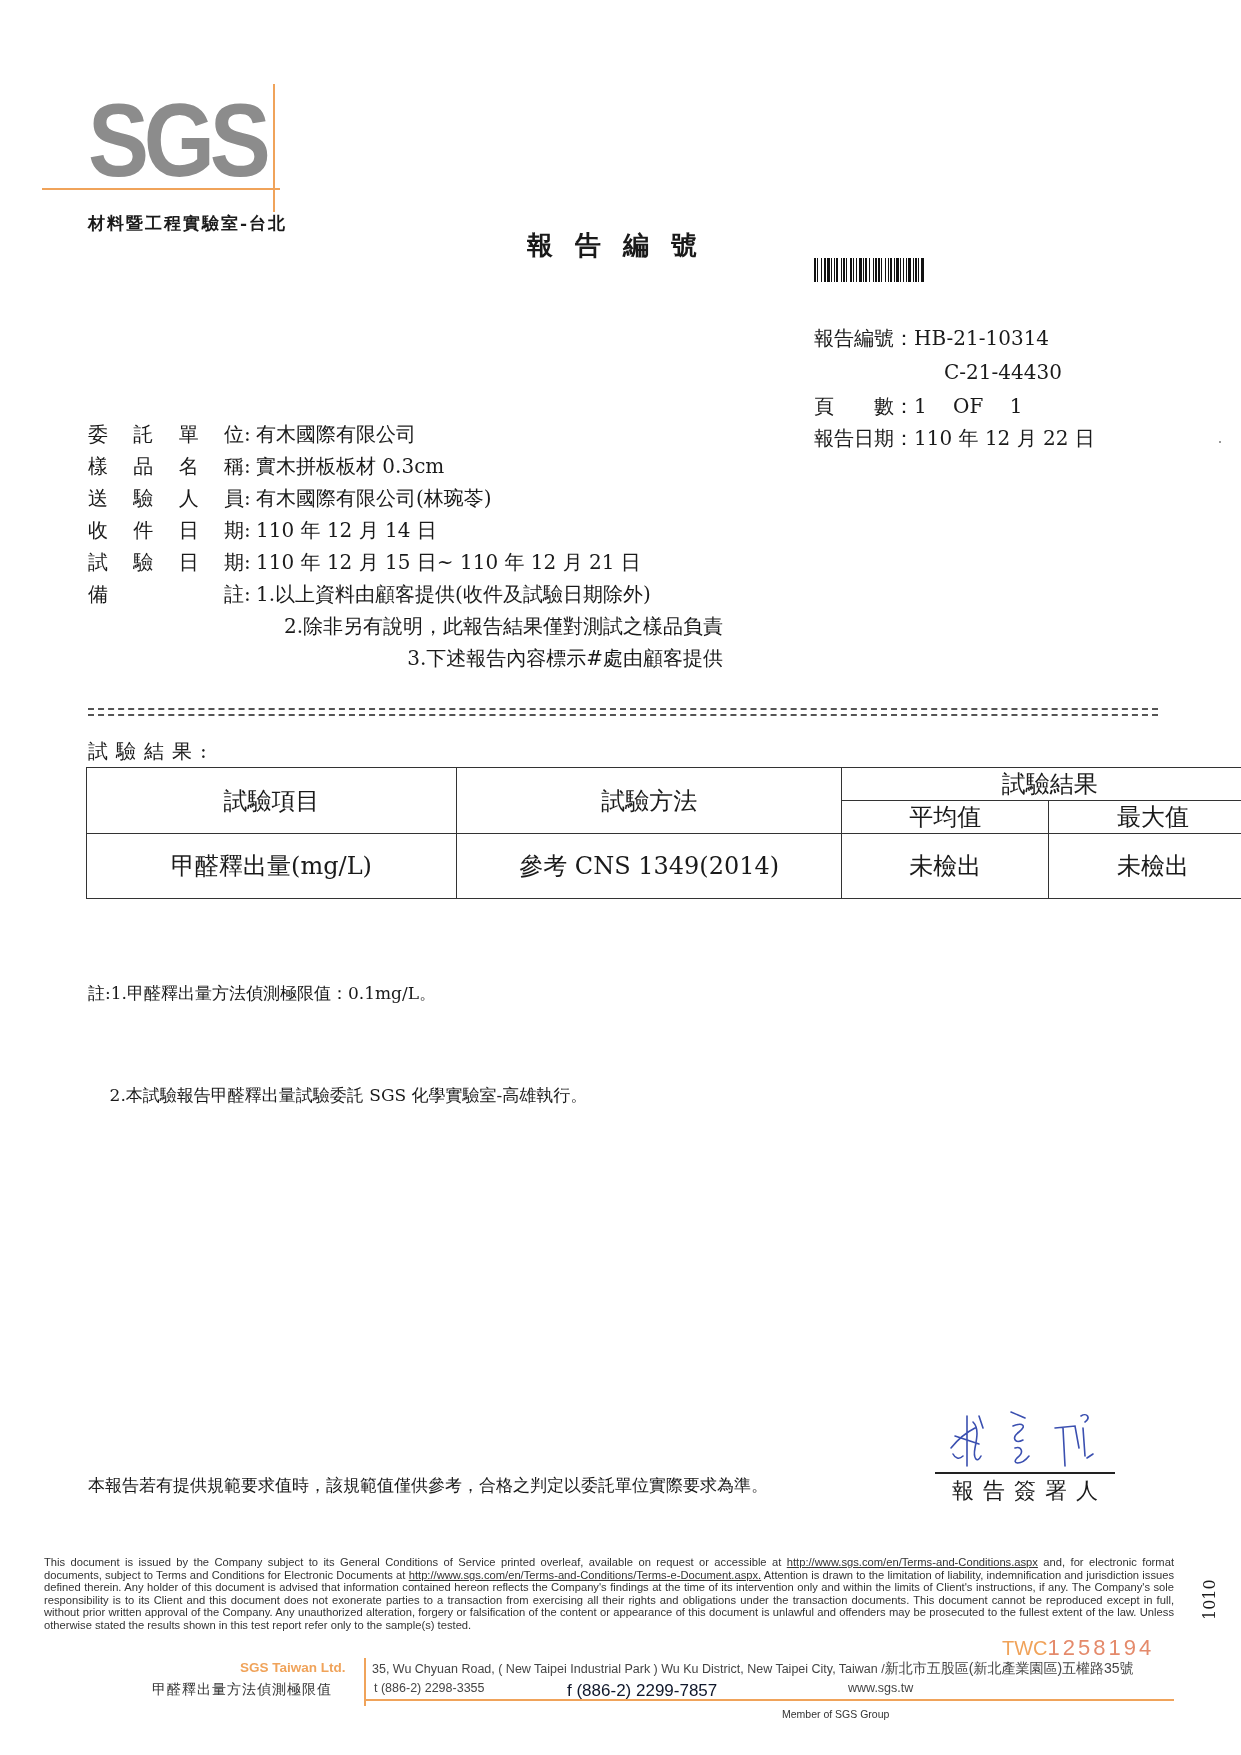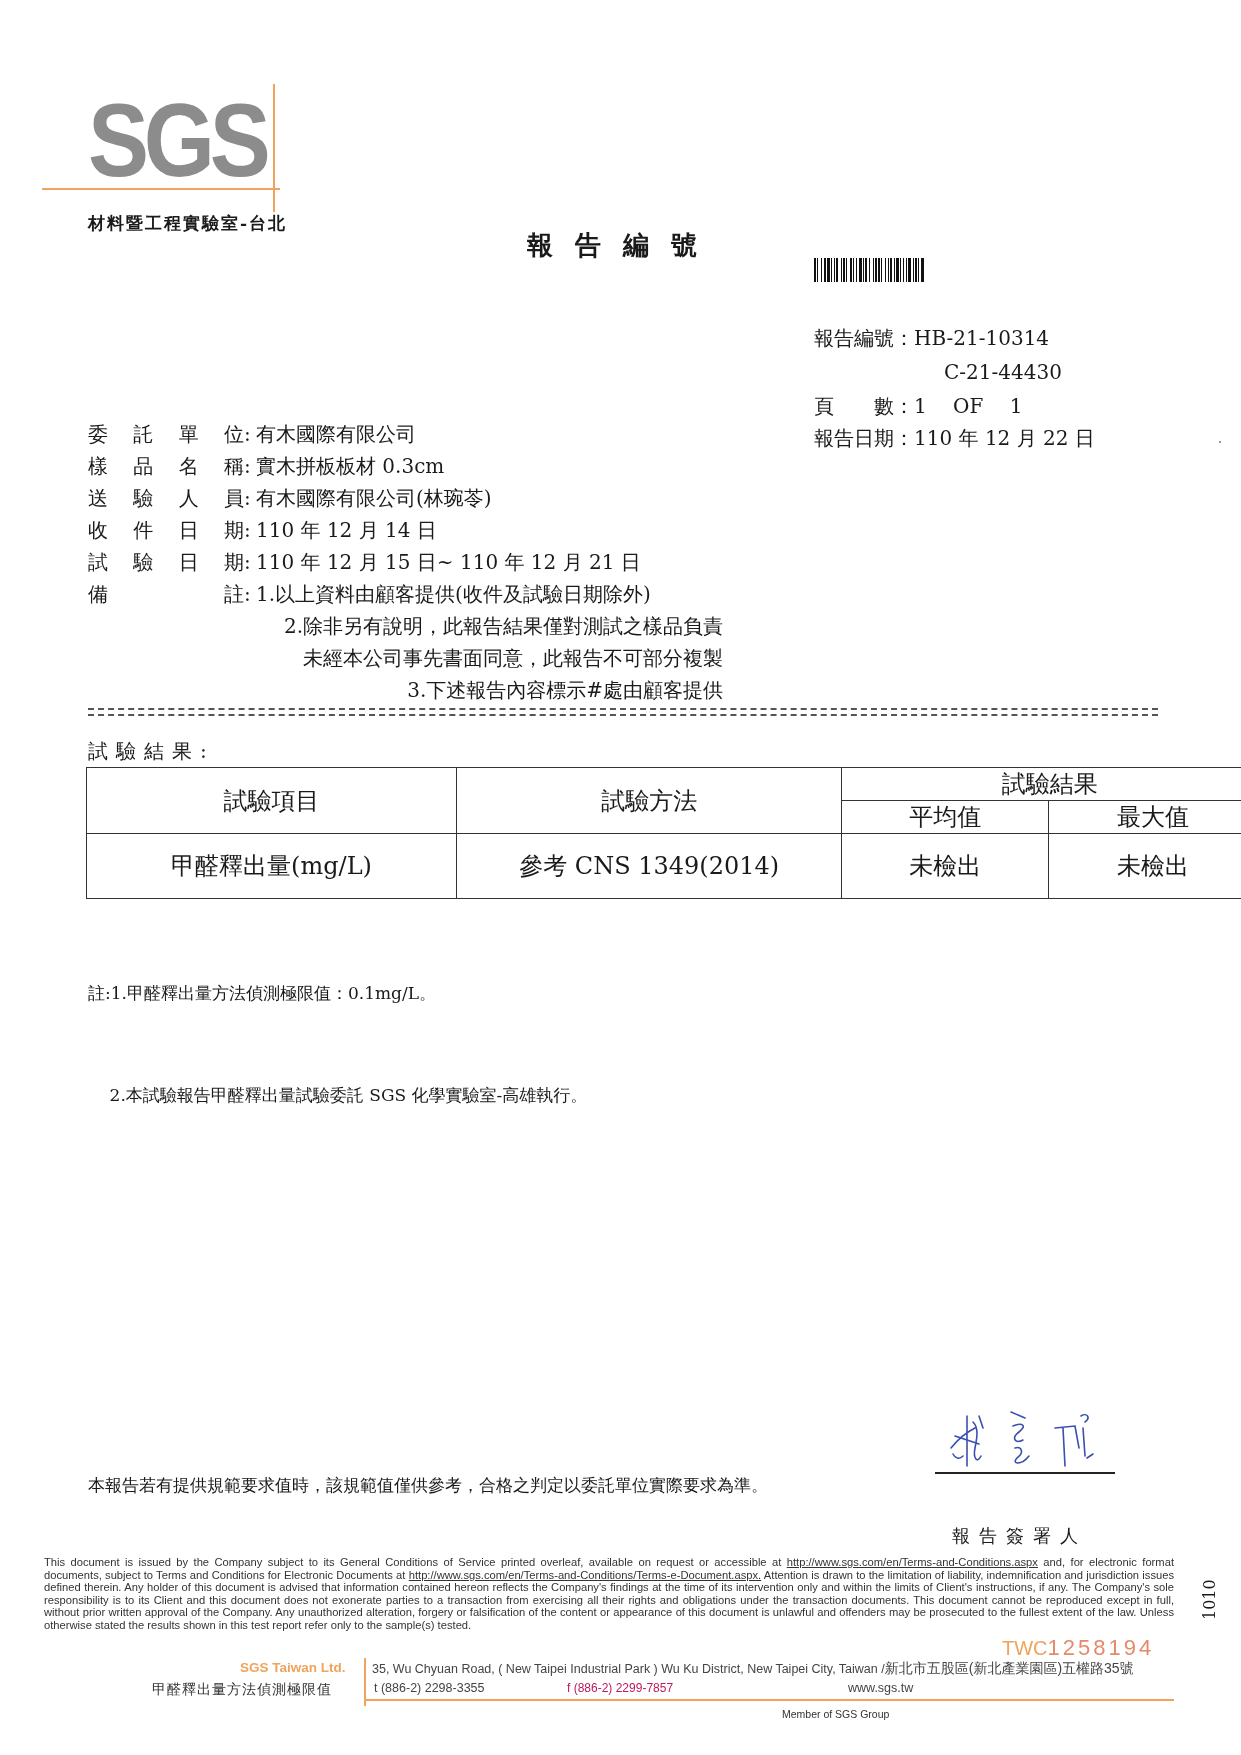--- a/index.html
+++ b/index.html
@@ -41,40 +41,40 @@
   table.results td { border: 1.5px solid #333; text-align: center; padding: 0; }
   table.results .h1 td { height: 32px; }
   table.results .h2 td { height: 32px; }
   table.results .body td { height: 64px; }
 
   .foot-notes { left: 88px; top: 908px; font-size: 17px; line-height: 34px; white-space: pre; }
 
   .disclaimer-cn { left: 88px; top: 1474px; font-size: 17px; }
   .signature { left: 945px; top: 1408px; width: 165px; height: 62px; }
   .sig-line { left: 935px; top: 1472px; width: 180px; height: 1.5px; background: #222; }
-  .signer { left: 952px; top: 1524px; font-size: 18px; letter-spacing: 9px; }
+  .signer { left: 952px; top: 1476px; font-size: 22px; letter-spacing: 9px; }
 
   .legal { left: 44px; top: 1556px; width: 1130px; font-family: "Liberation Sans", "DejaVu Sans", sans-serif;
     font-size: 11.2px; line-height: 12.6px; color: #333; text-align: justify; }
   .legal a { color: #333; text-decoration: underline; }
 
   .twc { left: 1002px; top: 1635px; font-family: "Liberation Sans", "DejaVu Sans", sans-serif; font-size: 22px; color: #e48a6b; }
   .twc .twc-prefix { color: #f0a35a; font-size: 20px; }
   .twc .twc-num { letter-spacing: 3px; }
   .side-code { left: 1200px; top: 1620px; font-size: 16px; transform: rotate(-90deg); transform-origin: left top; }
   .side-dot { left: 1219px; top: 441px; width: 2px; height: 2px; background: #999; }
 
   .company-en { left: 240px; top: 1660px; font-family: "Liberation Sans", "DejaVu Sans", sans-serif; font-weight: bold;
     font-size: 13.5px; color: #f0a35a; }
   .company-cn { left: 152px; top: 1681px; font-size: 14px; color: #333; letter-spacing: 1px; }
   .foot-vline { left: 364px; top: 1658px; width: 1.5px; height: 48px; background: #f0a35a; }
   .address { left: 372px; top: 1660px; font-family: "Liberation Sans", "DejaVu Sans", sans-serif; font-size: 12.5px; color: #444; }
   .address .addr-cn { font-family: Liberation Sans, sans-serif; font-size: 14px; }
   .phone { left: 374px; top: 1681px; font-family: "Liberation Sans", "DejaVu Sans", sans-serif; font-size: 12.5px; color: #444; }
-  .fax { left: 567px; top: 1681px; font-family: "Liberation Sans", "DejaVu Sans", sans-serif; font-size: 12px; color: #be185d; }
+  .fax { left: 567px; top: 1681px; font-family: "Liberation Sans", "DejaVu Sans", sans-serif; font-size: 17px; color: #0f172a; }
   .web { left: 848px; top: 1681px; font-family: "Liberation Sans", "DejaVu Sans", sans-serif; font-size: 12.5px; color: #444; }
   .foot-hline { left: 364px; top: 1699px; width: 810px; height: 1.5px; background: #f0a35a; }
   .member { left: 782px; top: 1708px; font-family: "Liberation Sans", "DejaVu Sans", sans-serif; font-size: 10.5px; color: #333; }
 </style>
 </head>
 <body>
 
 <div class="abs logo-text">SGS</div>
 <div class="abs logo-hline"></div>
 <div class="abs logo-vline"></div>
@@ -175,21 +175,20 @@
   <div class="info-row">
     <span class="info-label"><span>收</span><span>件</span><span>日</span><span>期</span></span><span class="info-colon">:</span><span>110 年 12 月 14 日</span>
   </div>
   <div class="info-row">
     <span class="info-label"><span>試</span><span>驗</span><span>日</span><span>期</span></span><span class="info-colon">:</span><span>110 年 12 月 15 日~ 110 年 12 月 21 日</span>
   </div>
   <div class="info-row">
     <span class="info-label"><span>備</span><span>註</span></span><span class="info-colon">:</span><span>1.以上資料由顧客提供(收件及試驗日期除外)</span>
   </div>
   <div class="info-row notes-sub"><span>2.除非另有說明，此報告結果僅對測試之樣品負責</span></div>
-  <div class="info-row notes-sub"><span>  未經本公司事先書面同意，此報告不可部分複製</span></div>
   <div class="info-row notes-sub"><span>3.下述報告內容標示#處由顧客提供</span></div>
 </div>
 
 <div class="abs dashes"></div>
 
 <div class="abs results-label">試驗結果:</div>
 
 <table class="results">
   <colgroup>
     <col style="width:340px">

